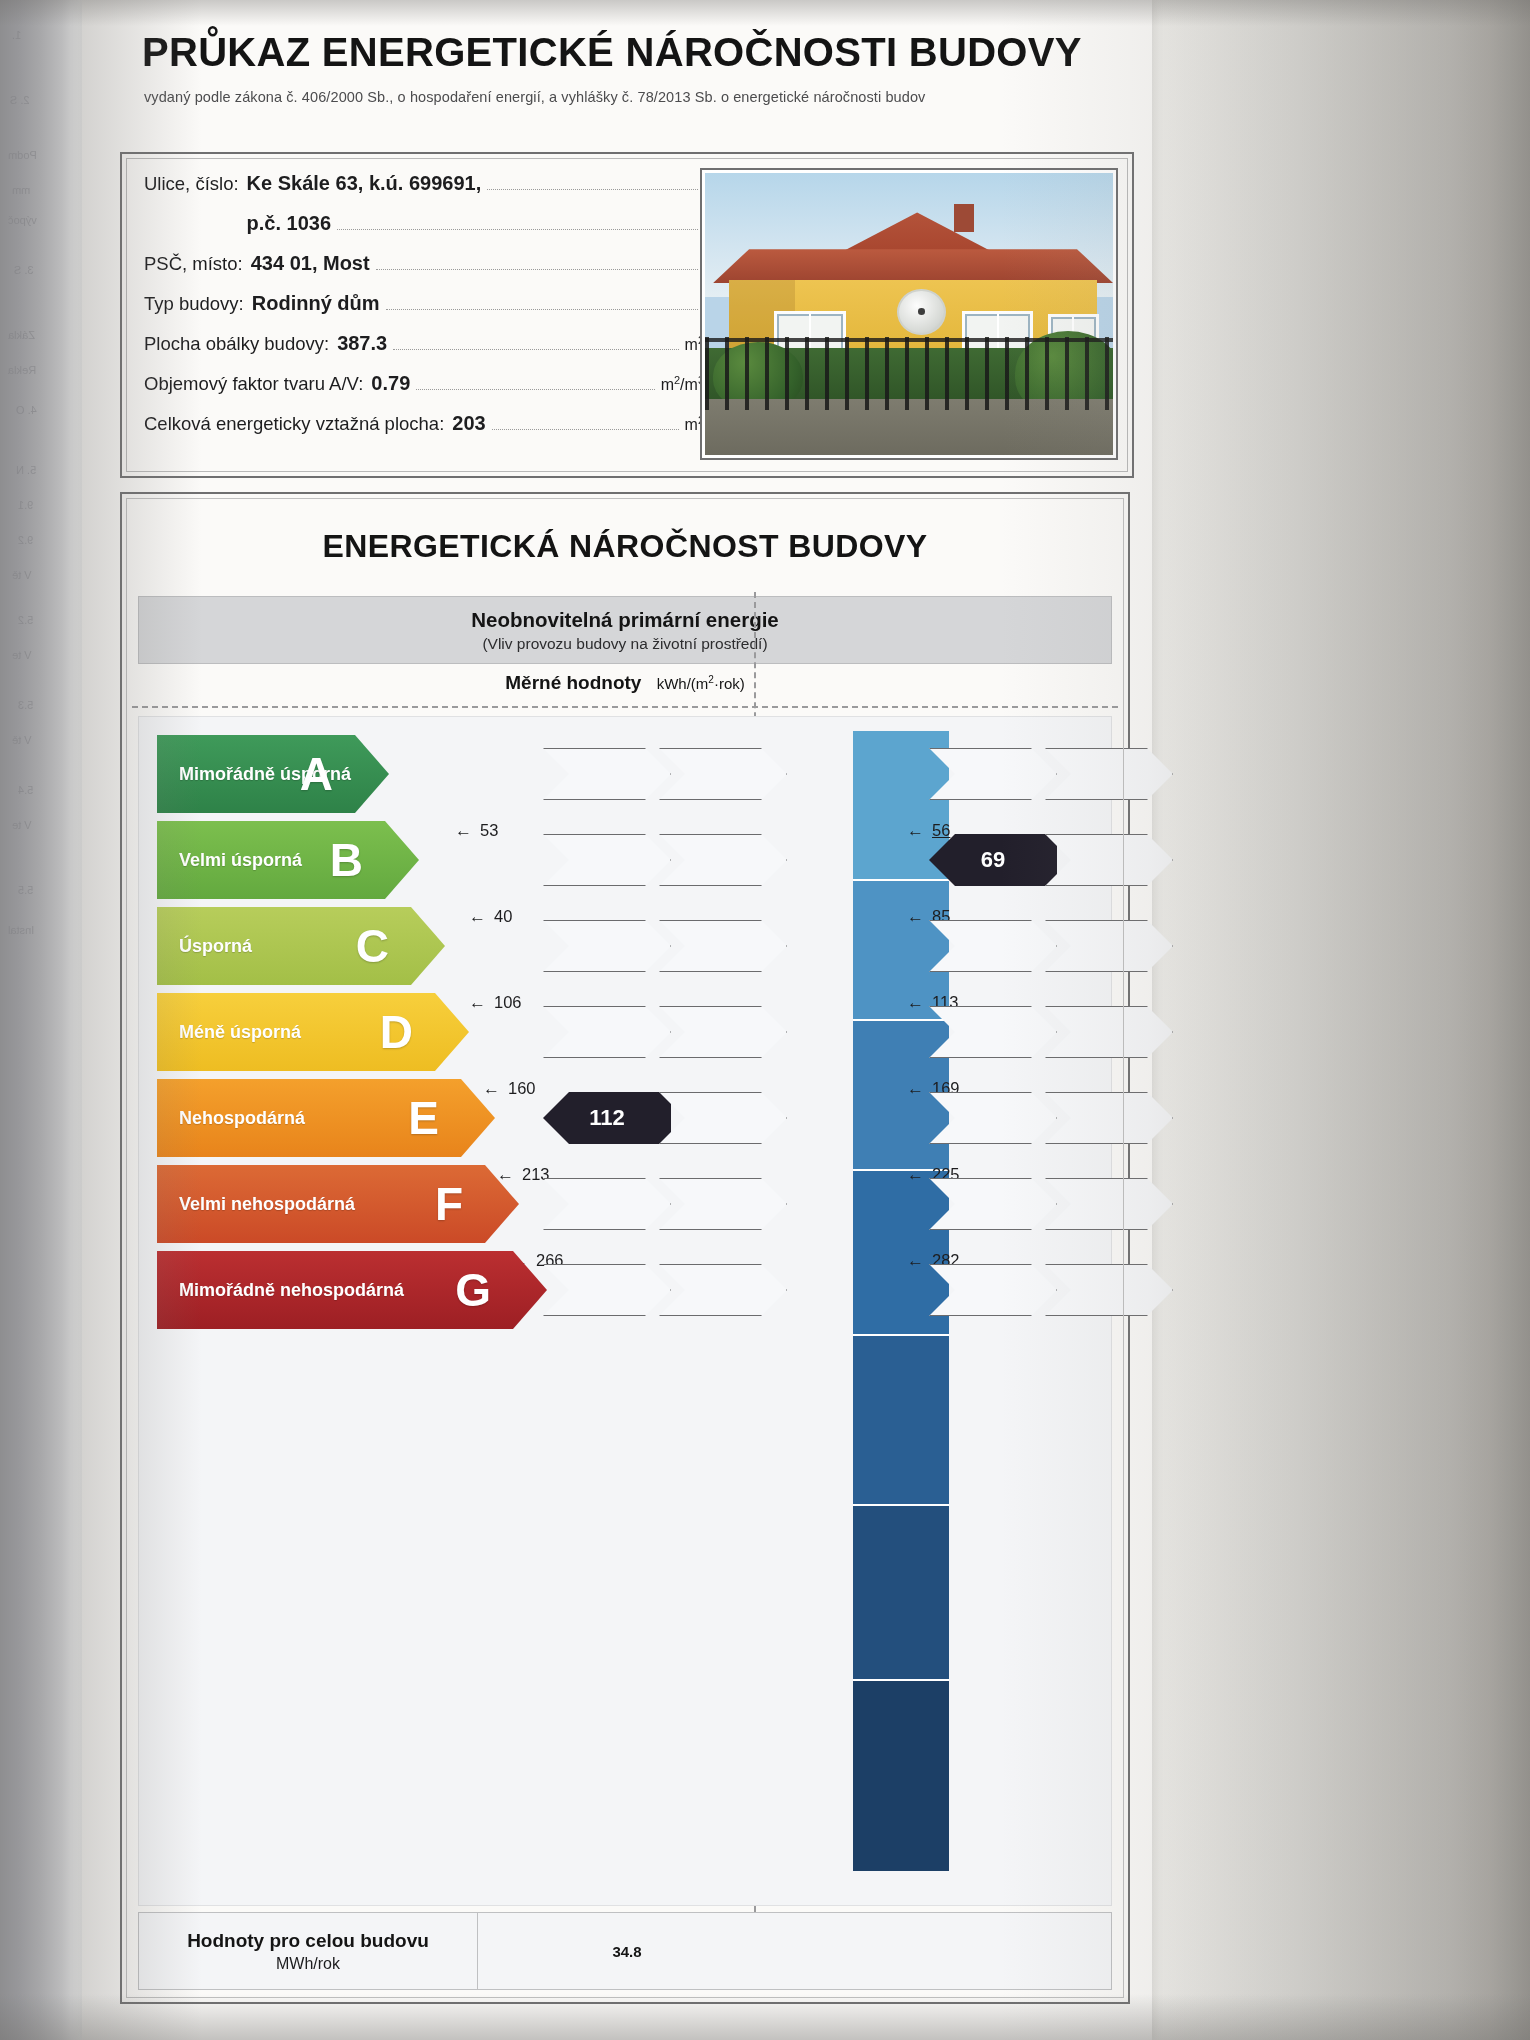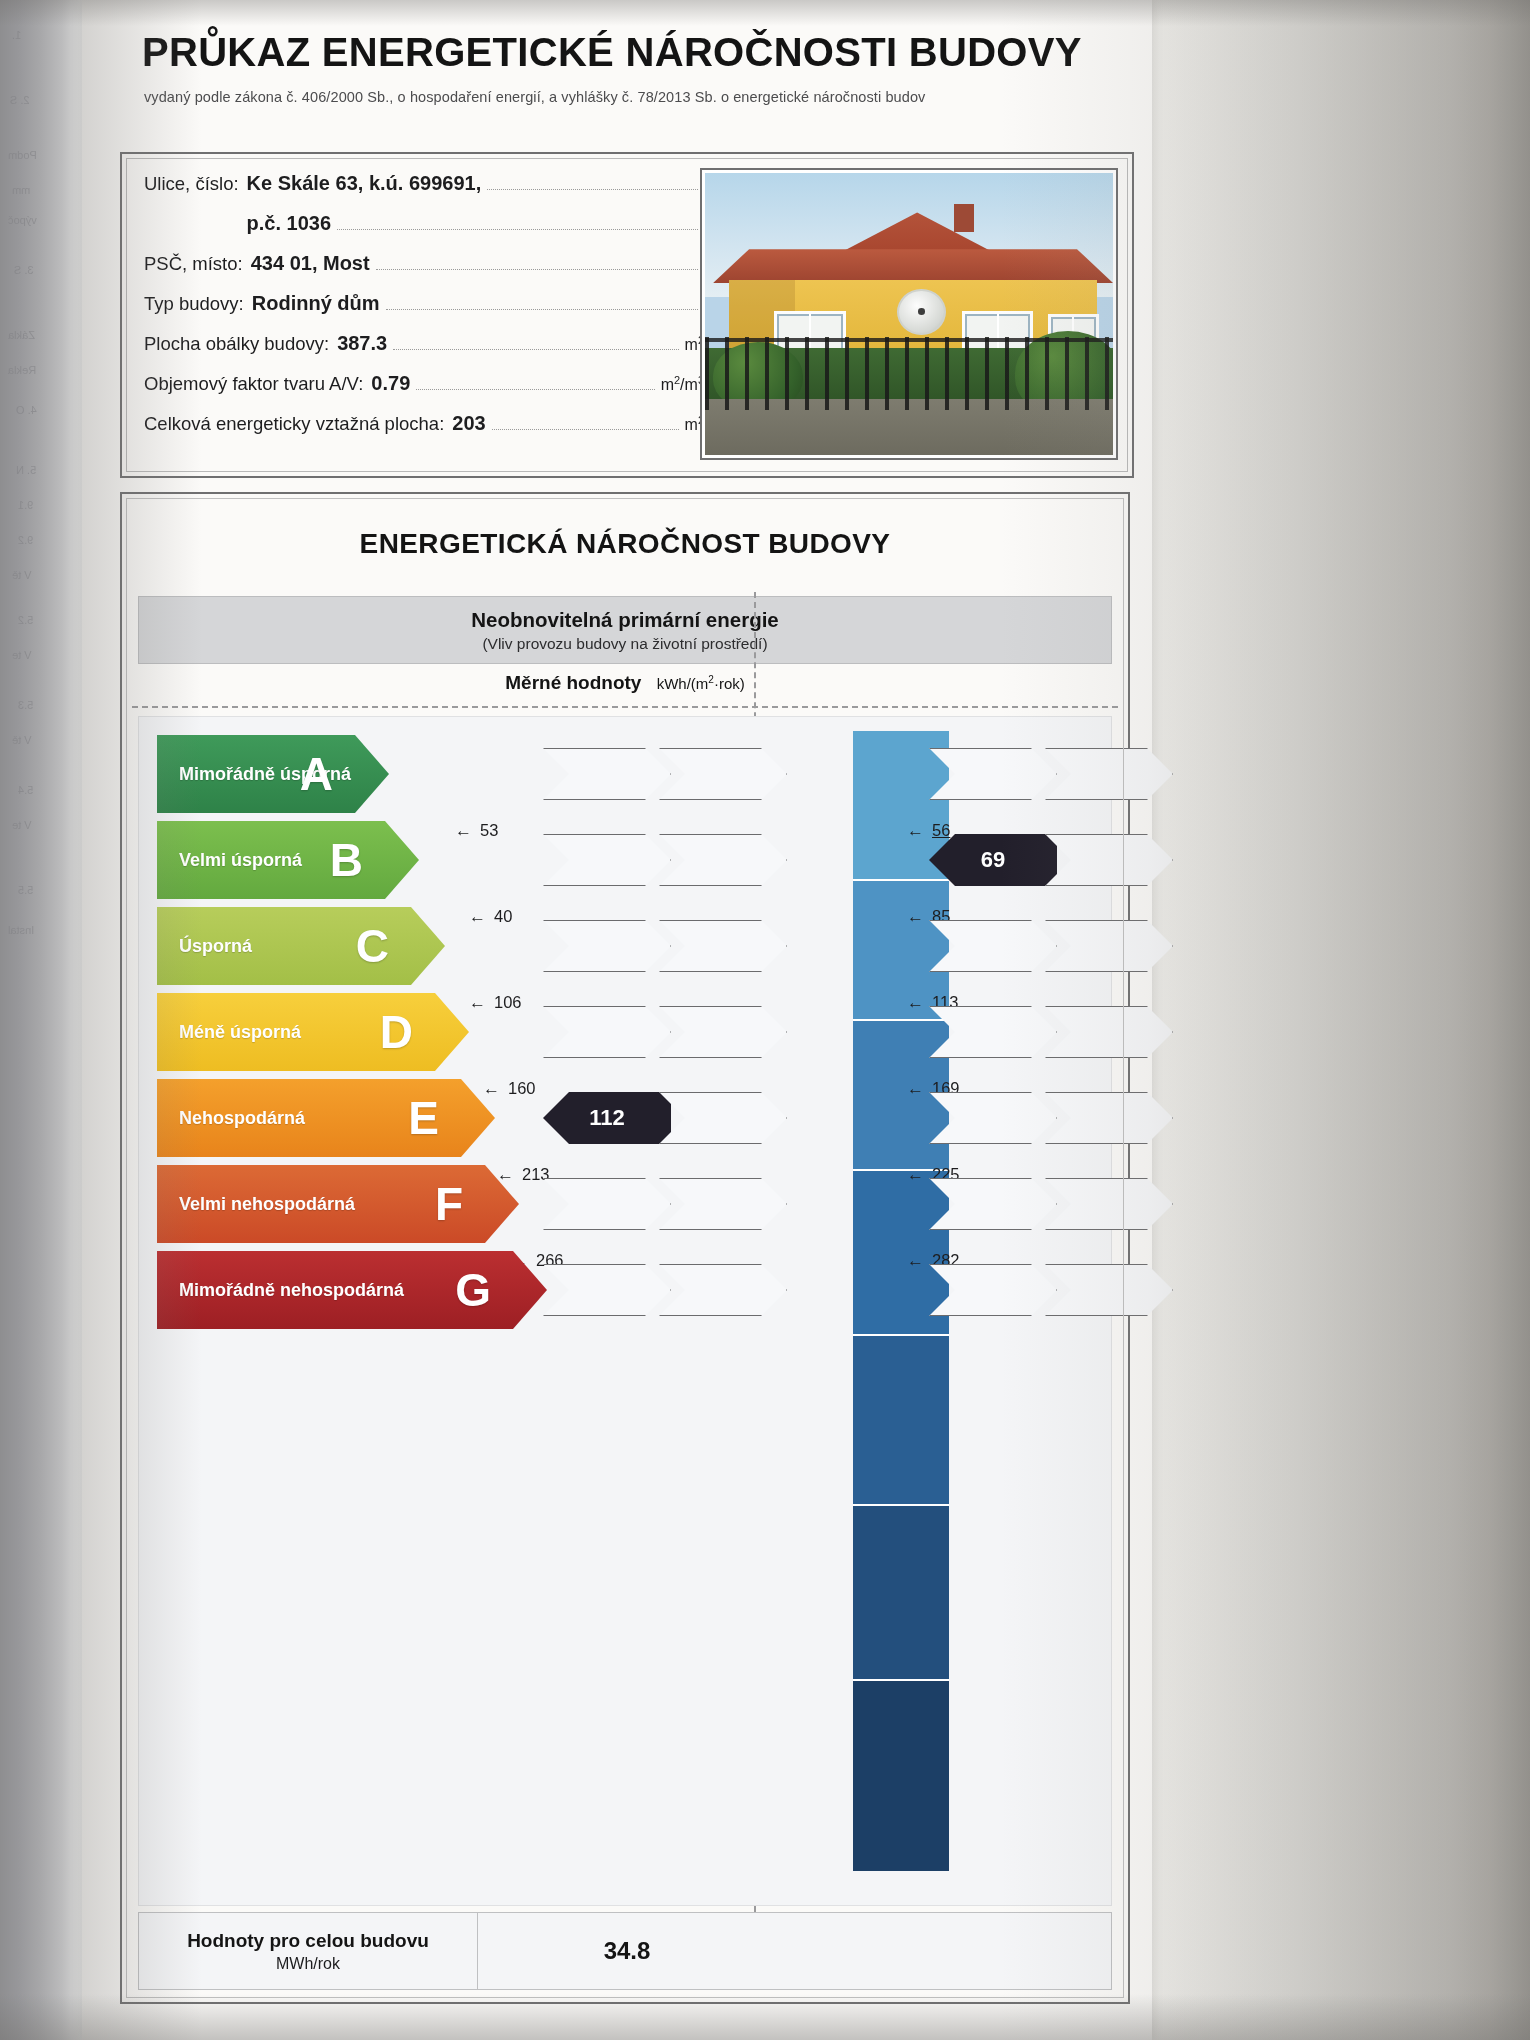--- a/index.html
+++ b/index.html
@@ -256,21 +256,21 @@
   #enb-panel::after {
     content: "";
     position: absolute;
     inset: 4px;
     border: 1px solid #c0c0c0;
     pointer-events: none;
   }
   .enb-title {
     text-align: center;
     margin-top: 34px;
-    font-size: 28px;
+    font-size: 32px;
     font-weight: bold;
     letter-spacing: .4px;
     color: #141414;
   }
 
   
   #col-head {
     position: absolute;
     left: 16px;
     top: 102px;
@@ -459,21 +459,21 @@
     align-items: center;
     justify-content: center;
   }
   #totals .t-lab .l1 { font-size: 19px; font-weight: bold; color: #141414; }
   #totals .t-lab .l2 { font-size: 16px; color: #1d1d1f; margin-top: 3px; }
   #totals .t-a {
     width: 298px;
     display: flex;
     align-items: center;
     justify-content: center;
-    font-size: 24px;
+    font-size: 15px;
     font-weight: bold;
     color: #141414;
   }
   #totals .t-b {
     flex: 1;
     display: flex;
     align-items: flex-start;
     justify-content: center;
     padding-top: 14px;
     font-size: 21px;

